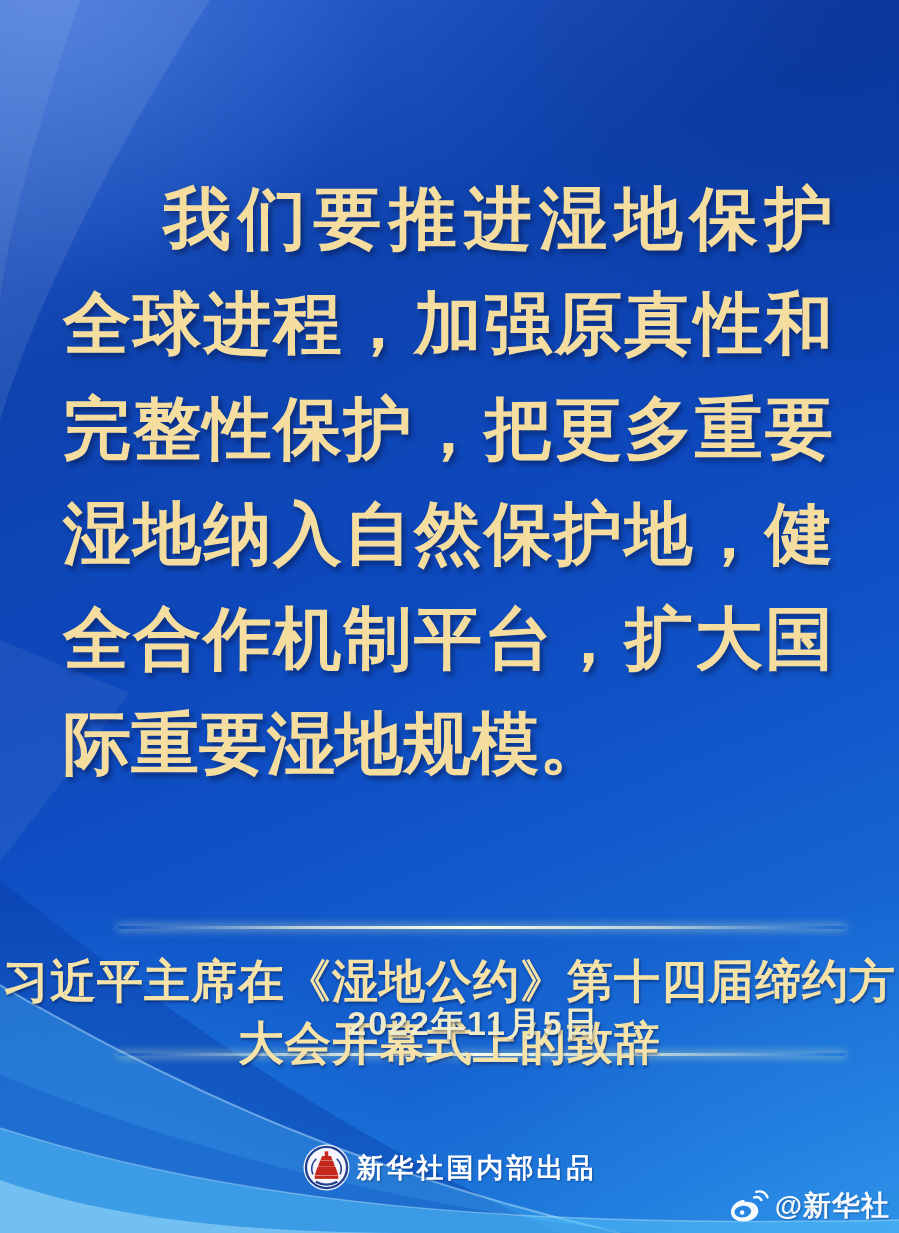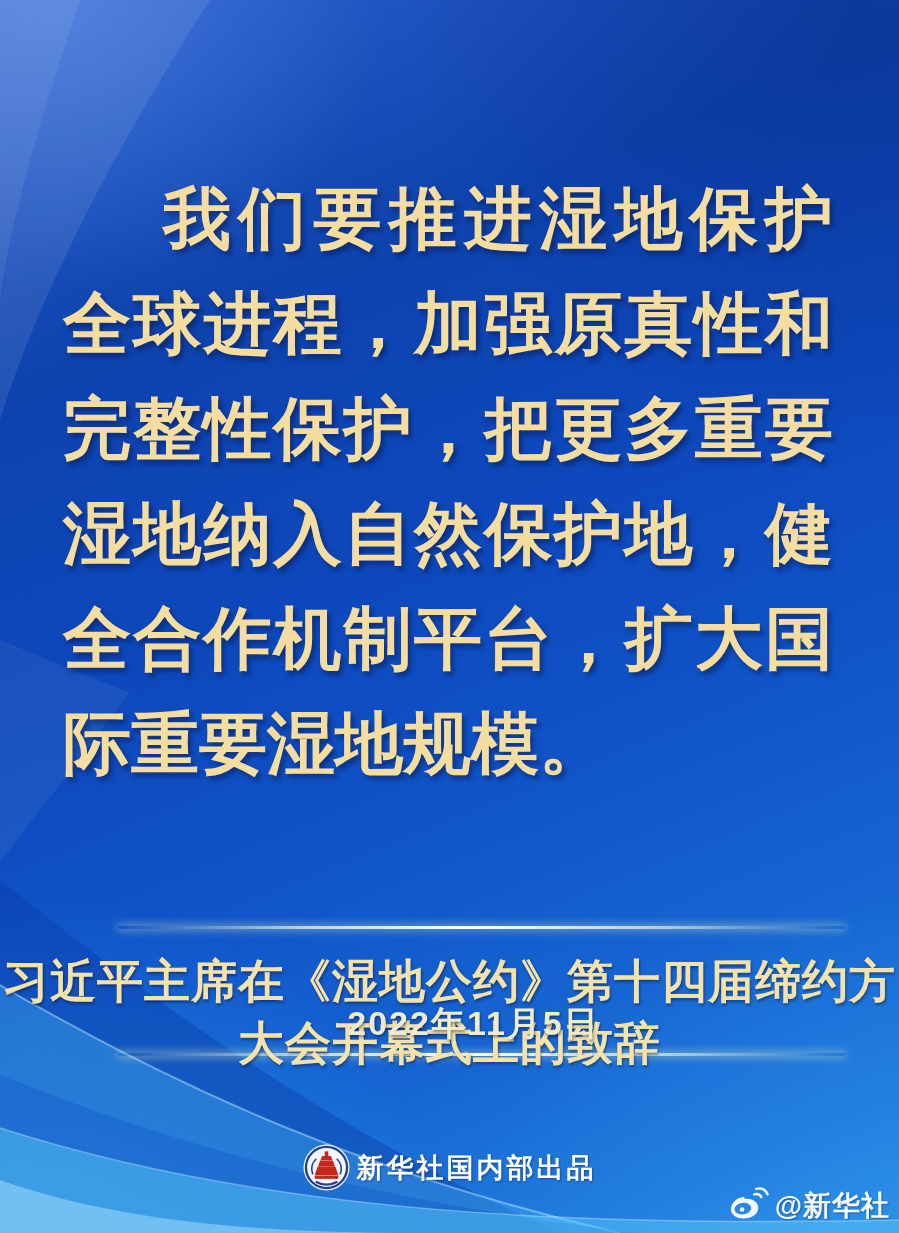--- a/index.html
+++ b/index.html
@@ -59,21 +59,21 @@
     position:absolute;left:0;top:1144px;width:899px;z-index:5;
     display:flex;justify-content:center;align-items:center;gap:7px;
   }
   .footer .emblem{width:47px;height:47px;flex:0 0 auto;}
   .footer-text{
     color:#ffffff;font-size:27px;font-weight:bold;letter-spacing:3px;
     text-shadow:1px 1px 2px rgba(0,10,50,0.35);
   }
   .watermark{
     position:absolute;right:9px;bottom:8px;z-index:6;
-    display:flex;align-items:flex-start;gap:6px;opacity:0.96;margin-top:23px;
+    display:flex;align-items:center;gap:6px;opacity:0.96;margin-top:23px;
   }
   .watermark .weibo{width:40px;height:33px;flex:0 0 auto;}
   .watermark-text{
     color:#ffffff;font-size:28px;font-weight:bold;letter-spacing:1px;
     text-shadow:1px 1px 2px rgba(0,10,50,0.35);
   }
 </style>
 </head>
 <body>
 

